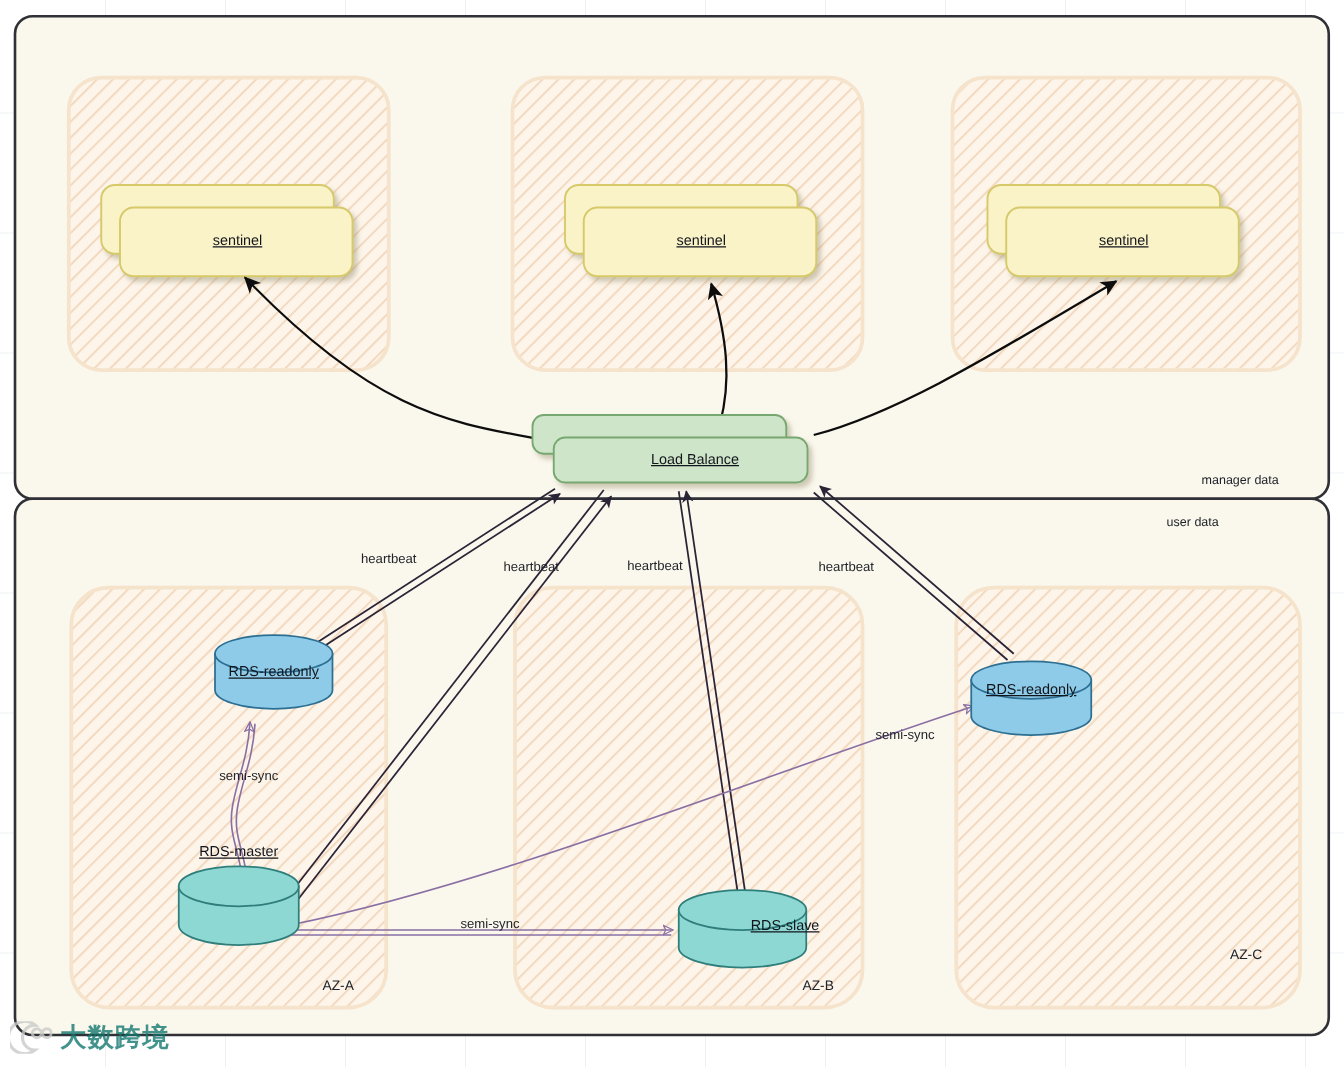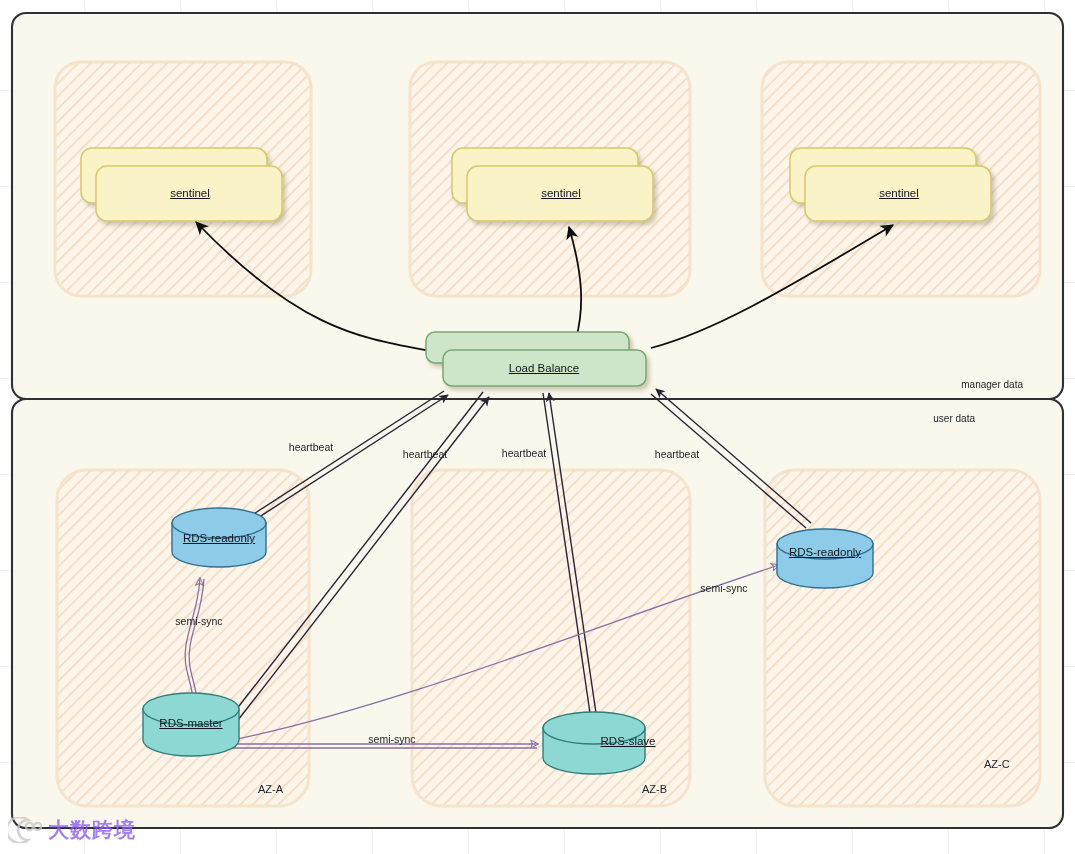--- a/index.html
+++ b/index.html
@@ -53,21 +53,21 @@
     white-space:nowrap;
     text-align:right;
   }
   
   #watermark{
     position:absolute;left:8px;top:816px;
     display:flex;align-items:center;gap:6px;
     opacity:.78;
   }
   #watermark .wm-text{
-    font-size:21px;font-weight:bold;color:#8b5cf6;
+    font-size:21px;font-weight:bold;color:#0f766e;
     letter-spacing:1px;
     font-family:"DejaVu Sans", sans-serif;
   }
 </style>
 </head>
 <body>
 
 <div id="canvas-grid"></div>
 
 <div id="diagram">
@@ -201,24 +201,24 @@
   </g>
 </svg>
 
 <div class="panel-label" style="left:903px;top:379px;width:120px;">manager data</div>
 <div class="panel-label" style="left:855px;top:413px;width:120px;">user data</div>
 
 <div class="node-label" style="left:190px;top:193px;">sentinel</div>
 <div class="node-label" style="left:561px;top:193px;">sentinel</div>
 <div class="node-label" style="left:899px;top:193px;">sentinel</div>
 
-<div class="node-label" style="left:544px;top:368px;">Load Balance</div>
+<div class="node-label" style="left:556px;top:368px;">Load Balance</div>
 
 <div class="node-label" style="left:219px;top:538px;">RDS-readonly</div>
-<div class="node-label" style="left:191px;top:723px;text-align:center;">RDS-master</div>
+<div class="node-label" style="left:191px;top:682px;text-align:center;">RDS-master</div>
 <div class="node-label" style="left:594px;top:741px;margin-left:34px;">RDS-slave</div>
 <div class="node-label" style="left:825px;top:552px;">RDS-readonly</div>
 
 <div class="edge-label" style="left:311px;top:447px;">heartbeat</div>
 <div class="edge-label" style="left:425px;top:454px;">heartbeat</div>
 <div class="edge-label" style="left:524px;top:453px;">heartbeat</div>
 <div class="edge-label" style="left:677px;top:454px;">heartbeat</div>
 
 <div class="edge-label" style="left:199px;top:621px;">semi-sync</div>
 <div class="edge-label" style="left:392px;top:739px;">semi-sync</div>

